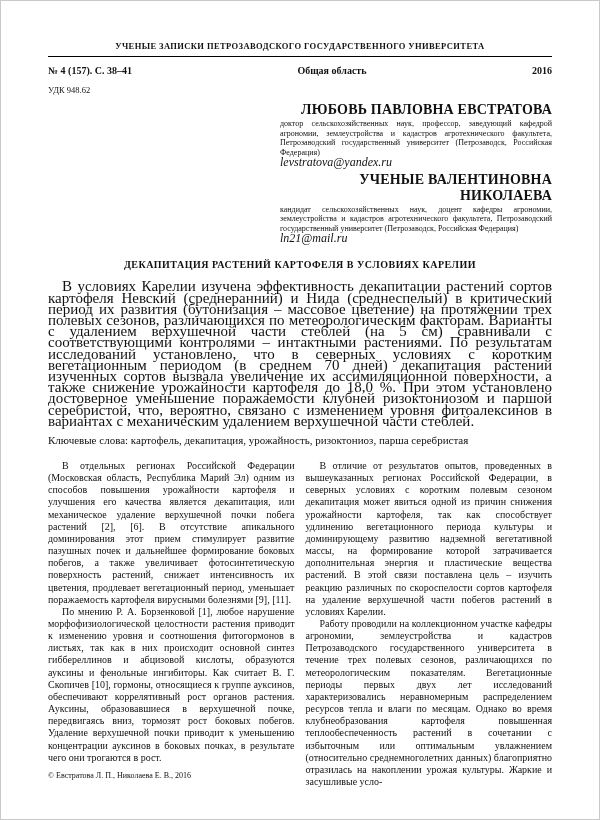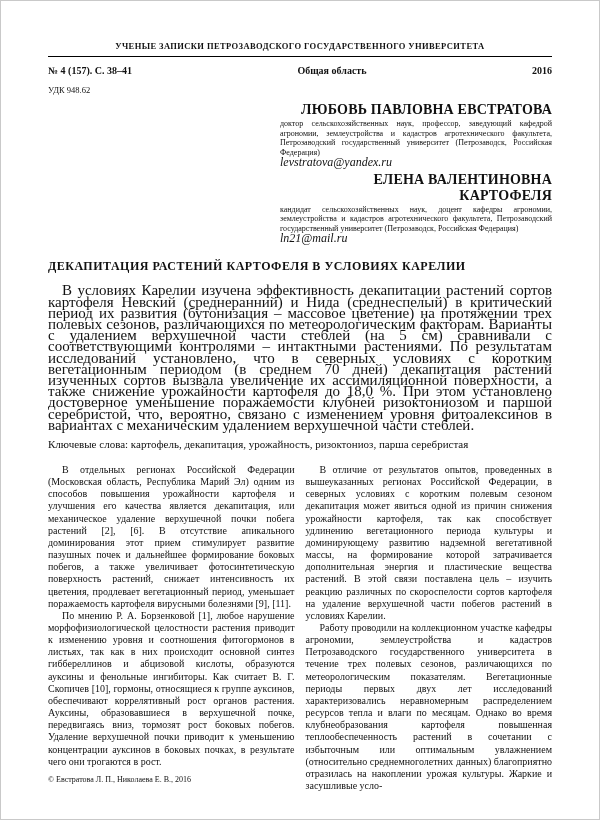--- a/index.html
+++ b/index.html
@@ -61,22 +61,23 @@
     text-align:justify;
     margin-top:1px;
   }
   .author-email{
     font-size:12px;
     font-style:italic;
     line-height:9.7px;
   }
   
   .article-title{
+    text-align:center;
     font-weight:bold;
-    font-size:12px;
+    font-size:10px;
     letter-spacing:0.5px;
     margin-top:16px;
   }
   .abstract{
     font-size:15px;
     line-height:11.2px;
     text-align:justify;
     text-indent:14px;
     margin-top:11px;
   }
@@ -121,21 +122,21 @@
 
   <div class="udc">УДК 948.62</div>
 
   <div class="authors">
     <div class="author">
       <div class="author-name">ЛЮБОВЬ ПАВЛОВНА ЕВСТРАТОВА</div>
       <div class="author-affil">доктор сельскохозяйственных наук, профессор, заведующий кафедрой агрономии, землеустройства и кадастров агротехнического факультета, Петрозаводский государственный университет (Петрозаводск, Российская Федерация)</div>
       <div class="author-email">levstratova@yandex.ru</div>
     </div>
     <div class="author">
-      <div class="author-name">ЕЛЕНА ВАЛЕНТИНОВНА КАРТОФЕЛЯ</div>
+      <div class="author-name">УЧЕНЫЕ ВАЛЕНТИНОВНА НИКОЛАЕВА</div>
       <div class="author-affil">кандидат сельскохозяйственных наук, доцент кафедры агрономии, землеустройства и кадастров агротехнического факультета, Петрозаводский государственный университет (Петрозаводск, Российская Федерация)</div>
       <div class="author-email">ln21@mail.ru</div>
     </div>
   </div>
 
   <div class="article-title">ДЕКАПИТАЦИЯ РАСТЕНИЙ КАРТОФЕЛЯ В УСЛОВИЯХ КАРЕЛИИ</div>
 
   <div class="abstract">В условиях Карелии изучена эффективность декапитации растений сортов картофеля Невский (среднеранний) и Нида (среднеспелый) в критический период их развития (бутонизация – массовое цветение) на протяжении трех полевых сезонов, различающихся по метеорологическим факторам. Варианты с удалением верхушечной части стеблей (на 5 см) сравнивали с соответствующими контролями – интактными растениями. По результатам исследований установлено, что в северных условиях с коротким вегетационным периодом (в среднем 70 дней) декапитация растений изученных сортов вызвала увеличение их ассимиляционной поверхности, а также снижение урожайности картофеля до 18,0 %. При этом установлено достоверное уменьшение поражаемости клубней ризоктониозом и паршой серебристой, что, вероятно, связано с изменением уровня фитоалексинов в вариантах с механическим удалением верхушечной части стеблей.</div>
 
   <div class="keywords">Ключевые слова: картофель, декапитация, урожайность, ризоктониоз, парша серебристая</div>

